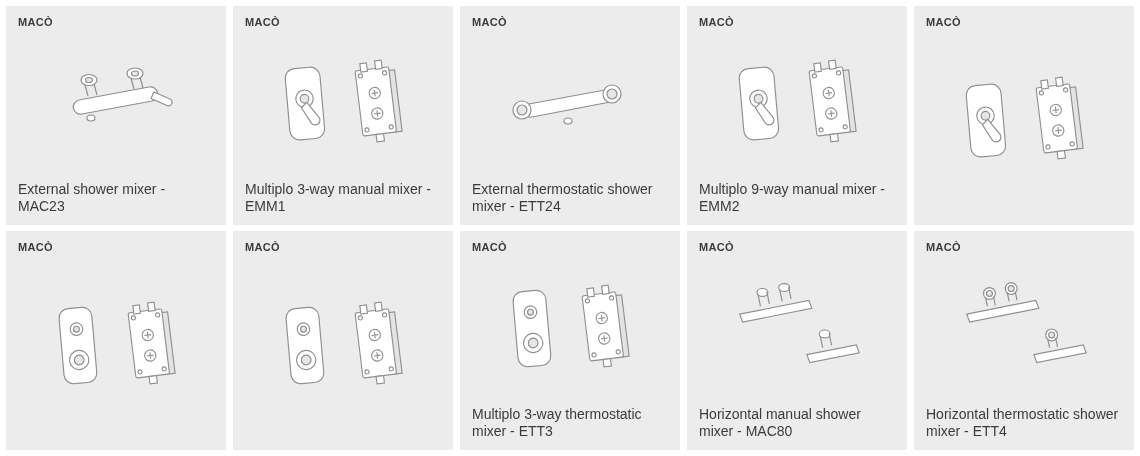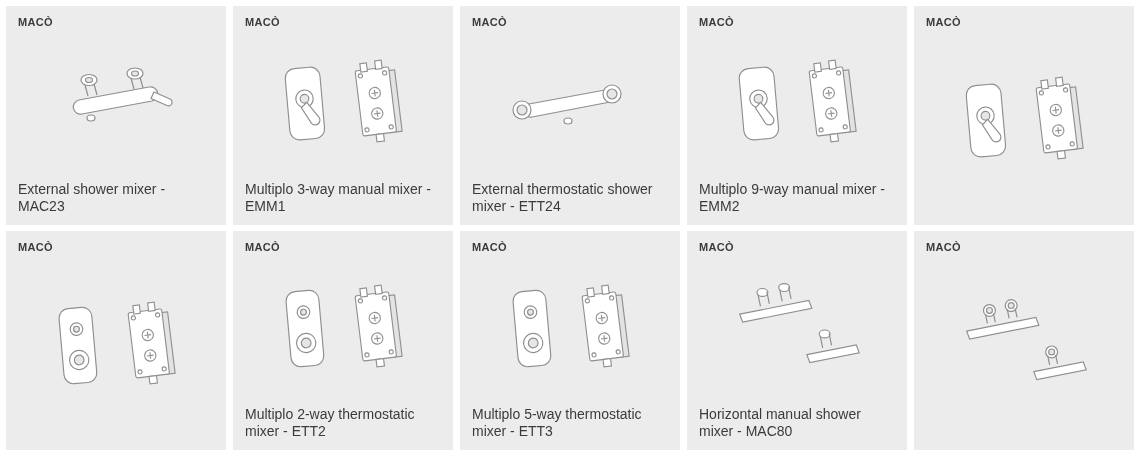--- a/index.html
+++ b/index.html
@@ -190,46 +190,46 @@
   </div>
 
   <div class="card">
     <div class="brand">MACÒ</div>
     <div class="illus">
       <svg width="150" height="112" viewBox="0 0 150 112">
         <use href="#sym-thermo-plate" x="8" y="9" width="58" height="93"></use>
         <use href="#sym-valve-box" x="80" y="7" width="60" height="96"></use>
       </svg>
     </div>
-    <div class="caption">Multiplo 2-way thermostatic mixer - ETT2</div>
   </div>
 
   <div class="card">
     <div class="brand">MACÒ</div>
     <div class="illus">
       <svg width="150" height="112" viewBox="0 0 150 112">
         <use href="#sym-thermo-plate" x="8" y="9" width="58" height="93"></use>
         <use href="#sym-valve-box" x="80" y="7" width="60" height="96"></use>
       </svg>
     </div>
-    <div class="caption">Multiplo 5-way thermostatic mixer - ETT3</div>
+    <div class="caption">Multiplo 3-way thermostatic mixer - ETT3</div>
   </div>
 
   <div class="card">
     <div class="brand">MACÒ</div>
     <div class="illus">
       <svg width="158" height="110" viewBox="0 0 160 110">
           <use href="#sym-horizontal-manual" x="0" y="0" width="160" height="110"></use>
         </svg>
     </div>
     <div class="caption">Horizontal manual shower mixer - MAC80</div>
   </div>
 
   <div class="card">
     <div class="brand">MACÒ</div>
     <div class="illus">
       <svg width="158" height="110" viewBox="0 0 160 110">
           <use href="#sym-horizontal-thermo" x="0" y="0" width="160" height="110"></use>
         </svg>
     </div>
+    <div class="caption">Horizontal thermostatic shower mixer - ETT4</div>
   </div>
 
 </div>
 
 </body></html>

